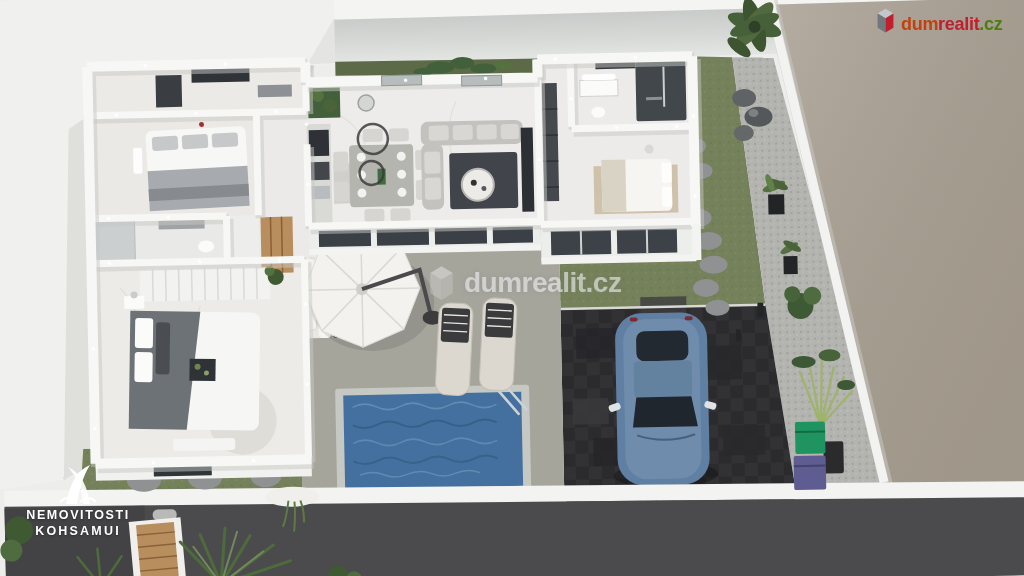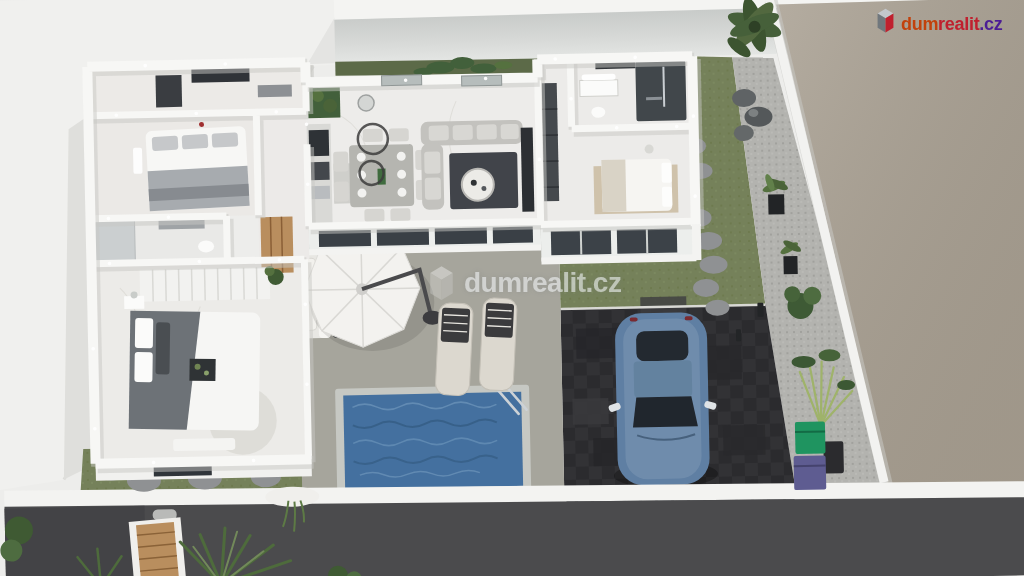--- a/index.html
+++ b/index.html
@@ -10,21 +10,21 @@
   
   .wm-center{position:absolute;left:428px;top:266px;display:flex;align-items:center;
     gap:9px;opacity:.62;pointer-events:none;}
   .wm-center .wm-text{font-size:28px;font-weight:bold;color:#eceff1;
     text-shadow:0 0 5px rgba(110,115,120,.45);letter-spacing:-.5px;}
   
   .brand{position:absolute;left:876px;top:8px;display:flex;align-items:flex-end;gap:6px;}
   .brand .t{font-size:18px;letter-spacing:-.3px;line-height:1;}
   .brand .p1{color:#c2410c;font-weight:600;}
   .brand .p2{color:#c0202e;font-weight:bold;margin-top:40px;}
-  .brand .p3{color:#4c1d95;font-weight:600;}
+  .brand .p3{color:#4d7c0f;font-weight:600;}
   
   .agency{position:absolute;left:12px;top:464px;width:132px;text-align:center;color:#fff;}
   .agency .l1{font-size:12.5px;font-weight:bold;letter-spacing:1.6px;margin-top:2px;
     text-shadow:0 1px 2px rgba(0,0,0,.35);}
   .agency .l2{font-size:12.5px;font-weight:bold;letter-spacing:2.2px;margin-top:2px;
     text-shadow:0 1px 2px rgba(0,0,0,.35);}
 </style>
 </head>
 <body>
 
@@ -552,13 +552,23 @@
 
 <div class="brand">
   <svg width="19" height="25" viewBox="0 0 24 30">
     <polygon points="2,6 12,0 22,6 12,12" fill="#c3c7cb"></polygon>
     <polygon points="2,6 12,12 12,30 2,24" fill="#70777d"></polygon>
     <polygon points="12,12 22,6 22,24 12,30" fill="#c0202e"></polygon>
   </svg>
   <span class="t"><span class="p1">dum</span><span class="p2">realit</span><span class="p3">.cz</span></span>
 </div>
 
+<div class="agency">
+  <svg width="44" height="42" viewBox="0 0 44 42" style="display:block;margin:0 auto;">
+    <path d="M10,40 C14,18 22,6 34,1 C27,12 23,26 21,40 Z" fill="#ffffff"></path>
+    <path d="M34,40 C31,22 26,10 12,3 C21,13 26,26 27,40 Z" fill="#ffffff" opacity="0.92"></path>
+    <path d="M4,38 Q12,30 20,38" stroke="#ffffff" stroke-width="2" fill="none"></path>
+    <path d="M24,38 Q32,30 40,38" stroke="#ffffff" stroke-width="2" fill="none"></path>
+  </svg>
+  <div class="l1">NEMOVITOSTI</div>
+  <div class="l2">KOHSAMUI</div>
 </div>
+</div>
 
 </body></html>

